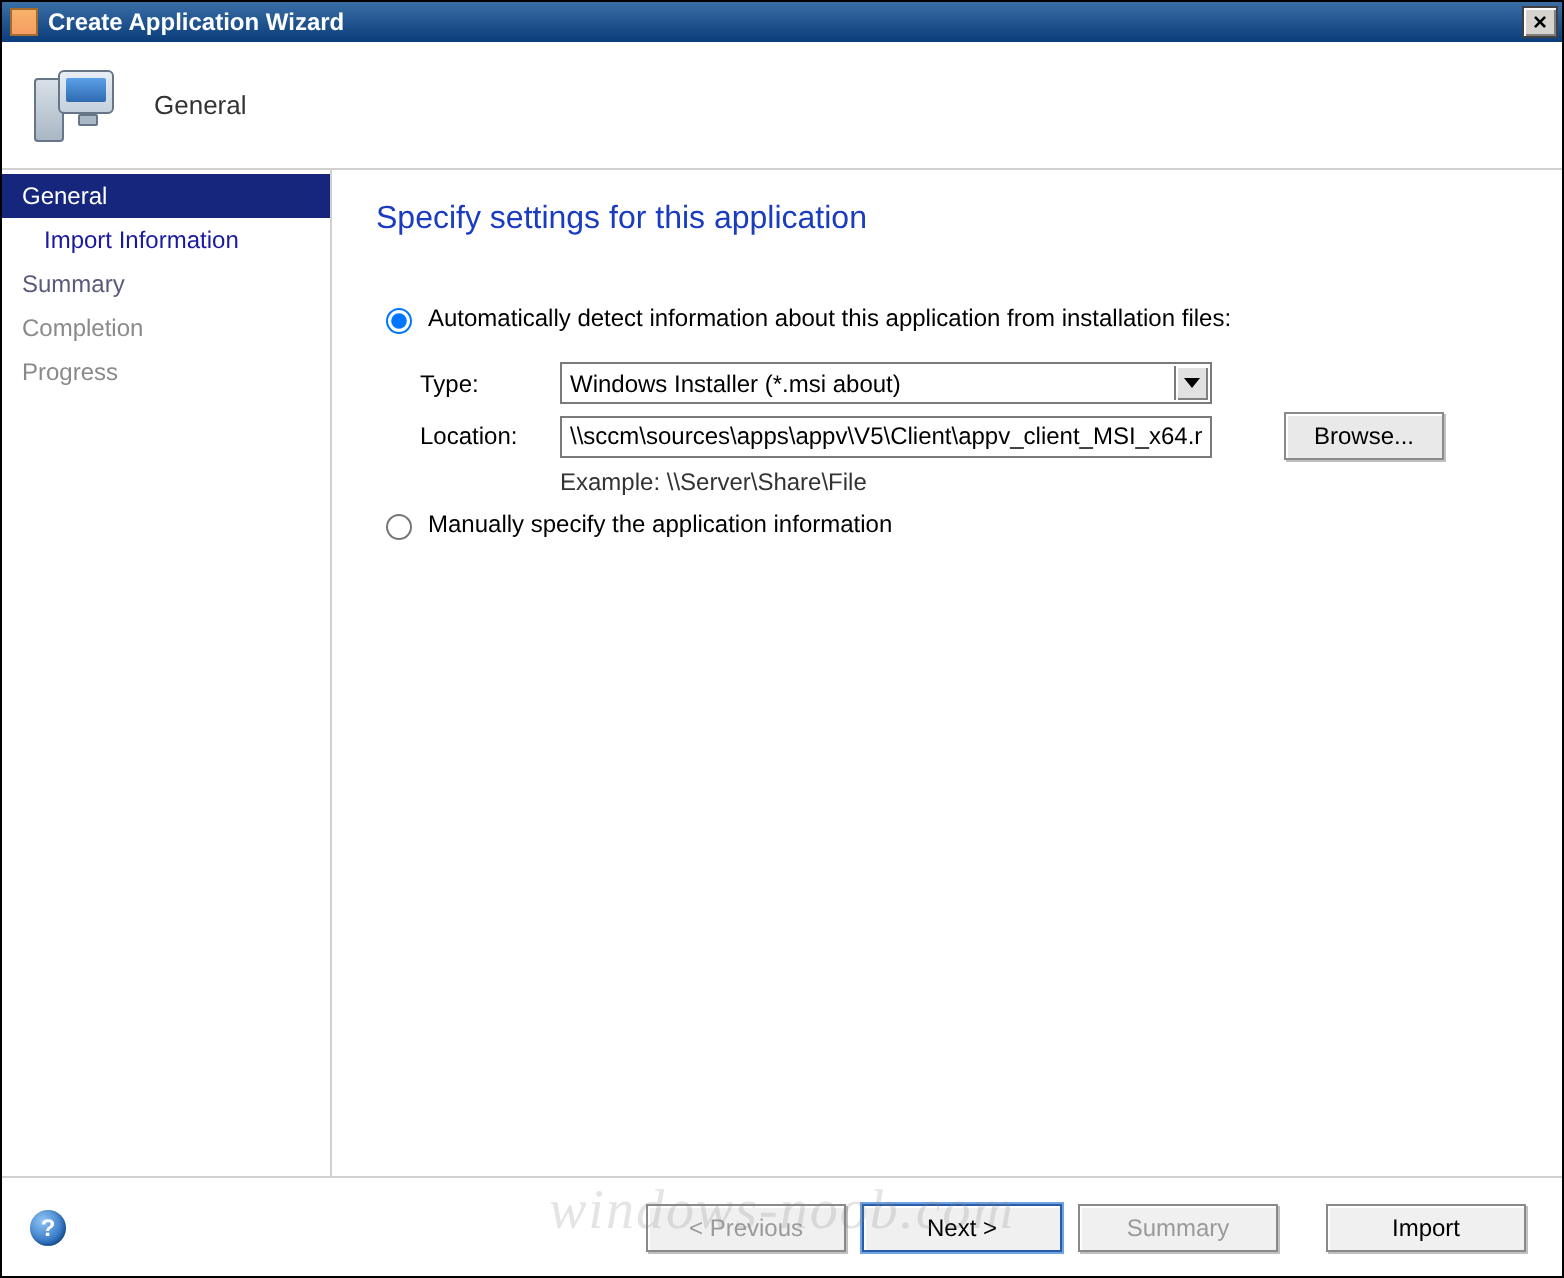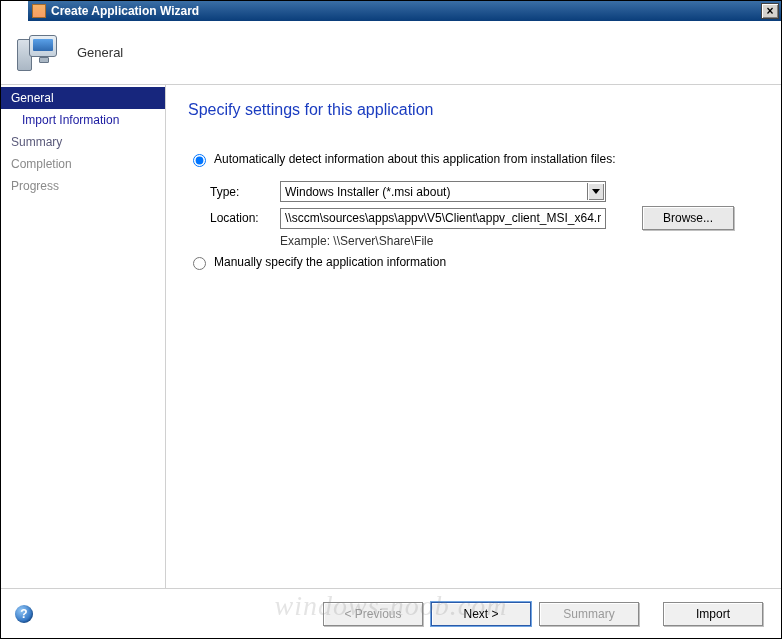--- a/index.html
+++ b/index.html
@@ -17,21 +17,20 @@
     position: relative;
   }
   .titlebar {
     height: 20px; flex: 0 0 20px;
     background: linear-gradient(#3a6ea5, #0a3d7a);
     color: #fff;
     display: flex; align-items: center;
     font-weight: bold;
     padding-left: 4px;
     font-size: 12px;
-    margin-left: 27px;
   }
   .titlebar .app-icon {
     width: 14px; height: 14px;
     background: linear-gradient(#f7b267,#f79d65);
     border:1px solid #a56b2d;
     margin-right: 5px;
   }
   .titlebar .title-text { flex: 1; }
   .titlebar .close-btn {
     width: 18px; height: 16px;
@@ -137,21 +136,21 @@
   }
   .select .dd-btn::after{
     content:""; width:0;height:0;border-left:4px solid transparent;border-right:4px solid transparent;border-top:5px solid #000;
   }
   .text-input {
     flex:0 0 326px; height:21px;
     border:1px solid #7a7a7a;
     padding:0 4px; font: inherit;
   }
   .browse-btn {
-    width:92px; height:24px; margin-left:36px;
+    width:80px; height:24px; margin-left:36px;
     background:#e9e9e9;
     border:1px solid #8a8a8a;
     box-shadow: inset 1px 1px 0 #fff, 1px 1px 0 #c0c0c0;
     font:inherit;
   }
   .example { margin-left:70px; margin-top:4px; color:#333;}
   .radio2 { }
   .footer {
     flex:0 0 50px;
     border-top:1px solid #d0d0d0;

